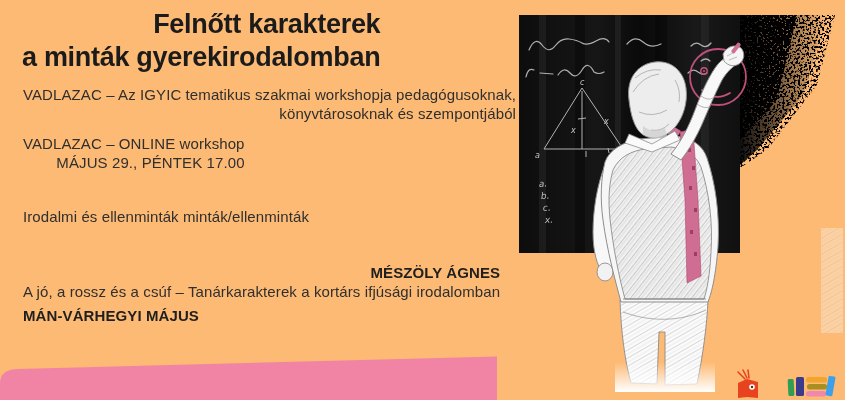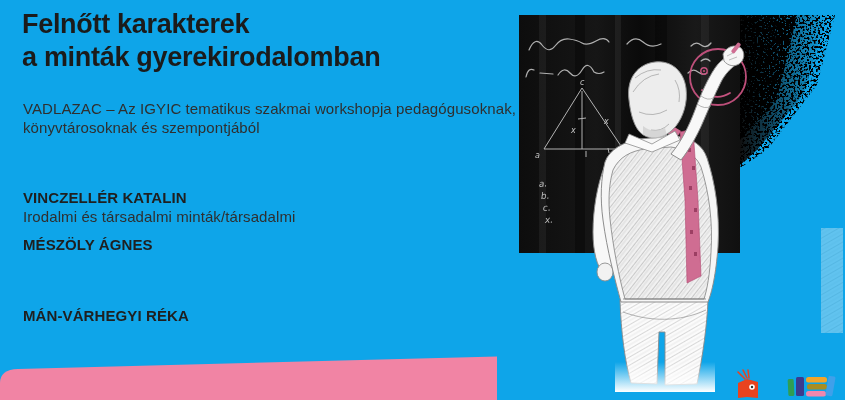--- a/index.html
+++ b/index.html
@@ -1,46 +1,47 @@
 <!DOCTYPE html>
 <html><head>
 <meta charset="utf-8">
 <style>
   html,body{margin:0;padding:0;background:#fff;}
-  .canvas{position:relative;width:845px;height:400px;background:#0ea5e9;overflow:hidden;
-          font-family:"Liberation Sans",sans-serif;}
+  .canvas{position:relative;width:845px;height:400px;background:#fdba74;overflow:hidden;
+          font-family:"Liberation Sans",sans-serif;text-align:right;}
   .title{position:absolute;left:22px;top:8px;font-size:27px;font-weight:700;line-height:33px;
          color:#1b1b1b;letter-spacing:-0.3px;white-space:pre;}
   .tblock{position:absolute;left:23px;font-size:15px;line-height:18.5px;color:#2f2f2f;
           letter-spacing:0.1px;white-space:pre;}
-  .intro{top:86px;margin-top:14px;}
+  .intro{top:86px;}
   .event{top:135px;}
   .sp1{top:189px;}
-  .sp2{top:236px;}
+  .sp2{top:264px;}
   .sp3{top:307px;}
   .speaker-name{font-weight:700;color:#1f1f1f;}
   .pinkband{position:absolute;left:0;top:350px;width:500px;height:50px;}
   .illu{position:absolute;left:505px;top:0;width:340px;height:400px;}
   .chalktext{font-family:"DejaVu Sans",sans-serif;font-style:italic;}
 </style>
 </head>
 <body>
 
 <div class="canvas">
 
   <div class="title"><span>Felnőtt karakterek</span><br><span>a minták gyerekirodalomban</span></div>
 
   <div class="tblock intro"><span>VADLAZAC – Az IGYIC tematikus szakmai workshopja pedagógusoknak,</span><br><span>könyvtárosoknak és szempontjából</span></div>
 
+  <div class="tblock event"><span>VADLAZAC – ONLINE workshop</span><br><span>MÁJUS 29., PÉNTEK 17.00</span></div>
 
-  <div class="tblock sp1"><span class="speaker-name">VINCZELLÉR KATALIN</span><br><span>Irodalmi és társadalmi minták/társadalmi</span></div>
+  <div class="tblock sp1"><br><span>Irodalmi és ellenminták minták/ellenminták</span></div>
 
-  <div class="tblock sp2"><span class="speaker-name">MÉSZÖLY ÁGNES</span><br></div>
+  <div class="tblock sp2"><span class="speaker-name">MÉSZÖLY ÁGNES</span><br><span>A jó, a rossz és a csúf – Tanárkarakterek a kortárs ifjúsági irodalomban</span></div>
 
-  <div class="tblock sp3"><span class="speaker-name">MÁN-VÁRHEGYI RÉKA</span><br></div>
+  <div class="tblock sp3"><span class="speaker-name">MÁN-VÁRHEGYI MÁJUS</span><br></div>
 
   <svg class="pinkband" viewBox="0 0 500 50">
     <path d="M0,50 L0,33 Q0,19.5 18,19 L497,6.5 L497,50 Z" fill="#f184a4"></path>
   </svg>
 
   <svg class="illu" viewBox="0 0 340 400">
     <defs>
       <linearGradient id="boardG" x1="0" y1="0" x2="1" y2="0">
         <stop offset="0" stop-color="#0d0d0d"></stop>
         <stop offset="0.35" stop-color="#161616"></stop>

